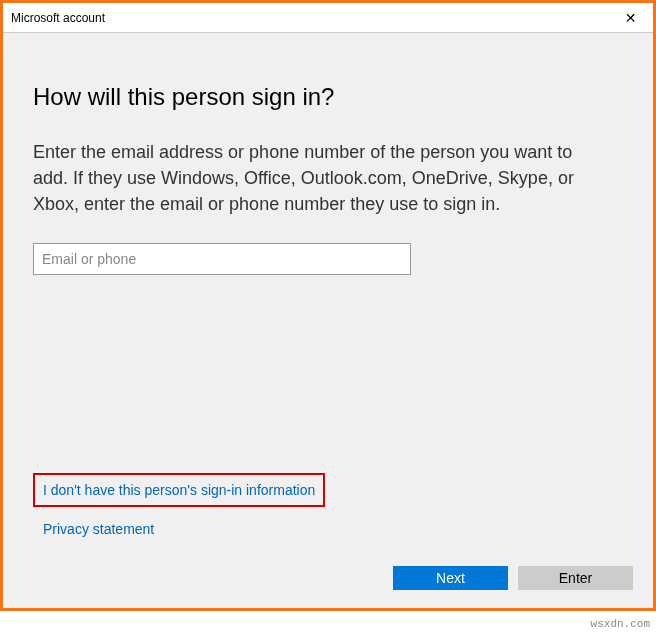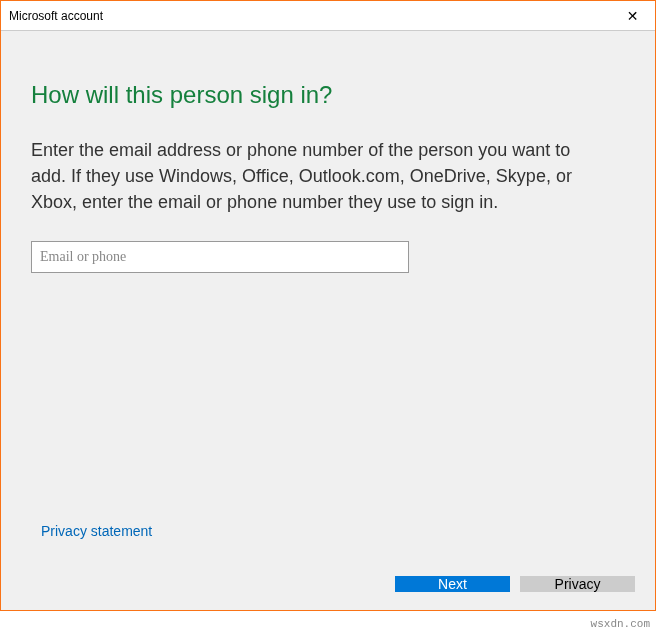--- a/index.html
+++ b/index.html
@@ -10,21 +10,21 @@
     body {
       font-family: "Segoe UI", Tahoma, sans-serif;
       background: #fff;
       width: 656px;
       height: 634px;
       position: relative;
     }
     .window {
       width: 656px;
       height: 611px;
-      border: 1px solid #f97316;
+      border: 3px solid #f97316;
       background: #f0f0f0;
       display: flex;
       flex-direction: column;
     }
     .titlebar {
       height: 30px;
       background: #fff;
       display: flex;
       align-items: center;
       justify-content: space-between;
@@ -49,37 +49,37 @@
     .content {
       flex: 1;
       padding: 50px 30px 20px 30px;
       display: flex;
       flex-direction: column;
       position: relative;
     }
     .heading {
       font-size: 24px;
       font-weight: 300;
-      color: #15803d;
+      color: #000000;
       margin-bottom: 28px;
     }
     .description {
       font-size: 18px;
       color: #333;
       line-height: 1.45;
       margin-bottom: 26px;
       max-width: 570px;
     }
     .email-input {
       width: 378px;
       height: 32px;
       border: 1px solid #999;
       padding: 0 8px;
       font-size: 14px;
-      font-family: Liberation Serif, serif;
+      font-family: Liberation Sans, sans-serif;
       color: #333;
       background: #fff;
       outline: none;
     }
     .email-input::placeholder {
       color: #888;
     }
     .links-area {
       position: absolute;
       bottom: 70px;
@@ -103,21 +103,21 @@
     }
     .buttons {
       position: absolute;
       bottom: 18px;
       right: 20px;
       display: flex;
       gap: 10px;
     }
     .btn {
       width: 115px;
-      height: 16px;
+      height: 24px;
       border: none;
       font-size: 14px;
       font-family: inherit;
       cursor: pointer;
     }
     .btn-primary {
       background: #0078d7;
       color: #fff;
     }
     .btn-secondary {
@@ -142,25 +142,28 @@
     <div class="close-btn">
       <span>✕</span>
     </div>
   </div>
   <div class="content">
     <h1 class="heading">How will this person sign in?</h1>
     <p class="description">Enter the email address or phone number of the person you want to add. If they use Windows, Office, Outlook.com, OneDrive, Skype, or Xbox, enter the email or phone number they use to sign in.</p>
     <input type="text" class="email-input" placeholder="Email or phone" style="">
 
     <div class="links-area">
+      <div class="link-highlight">
+        <span class="link">I don't have this person's sign-in information</span>
+      </div>
       <div>
         <span class="link privacy-link">Privacy statement</span>
       </div>
     </div>
 
     <div class="buttons">
       <button class="btn btn-primary">Next</button>
-      <button class="btn btn-secondary">Privacy</button>
+      <button class="btn btn-secondary">Enter</button>
     </div>
   </div>
 </div>
 
 <div class="watermark">wsxdn.com</div>
 
 </body></html>

